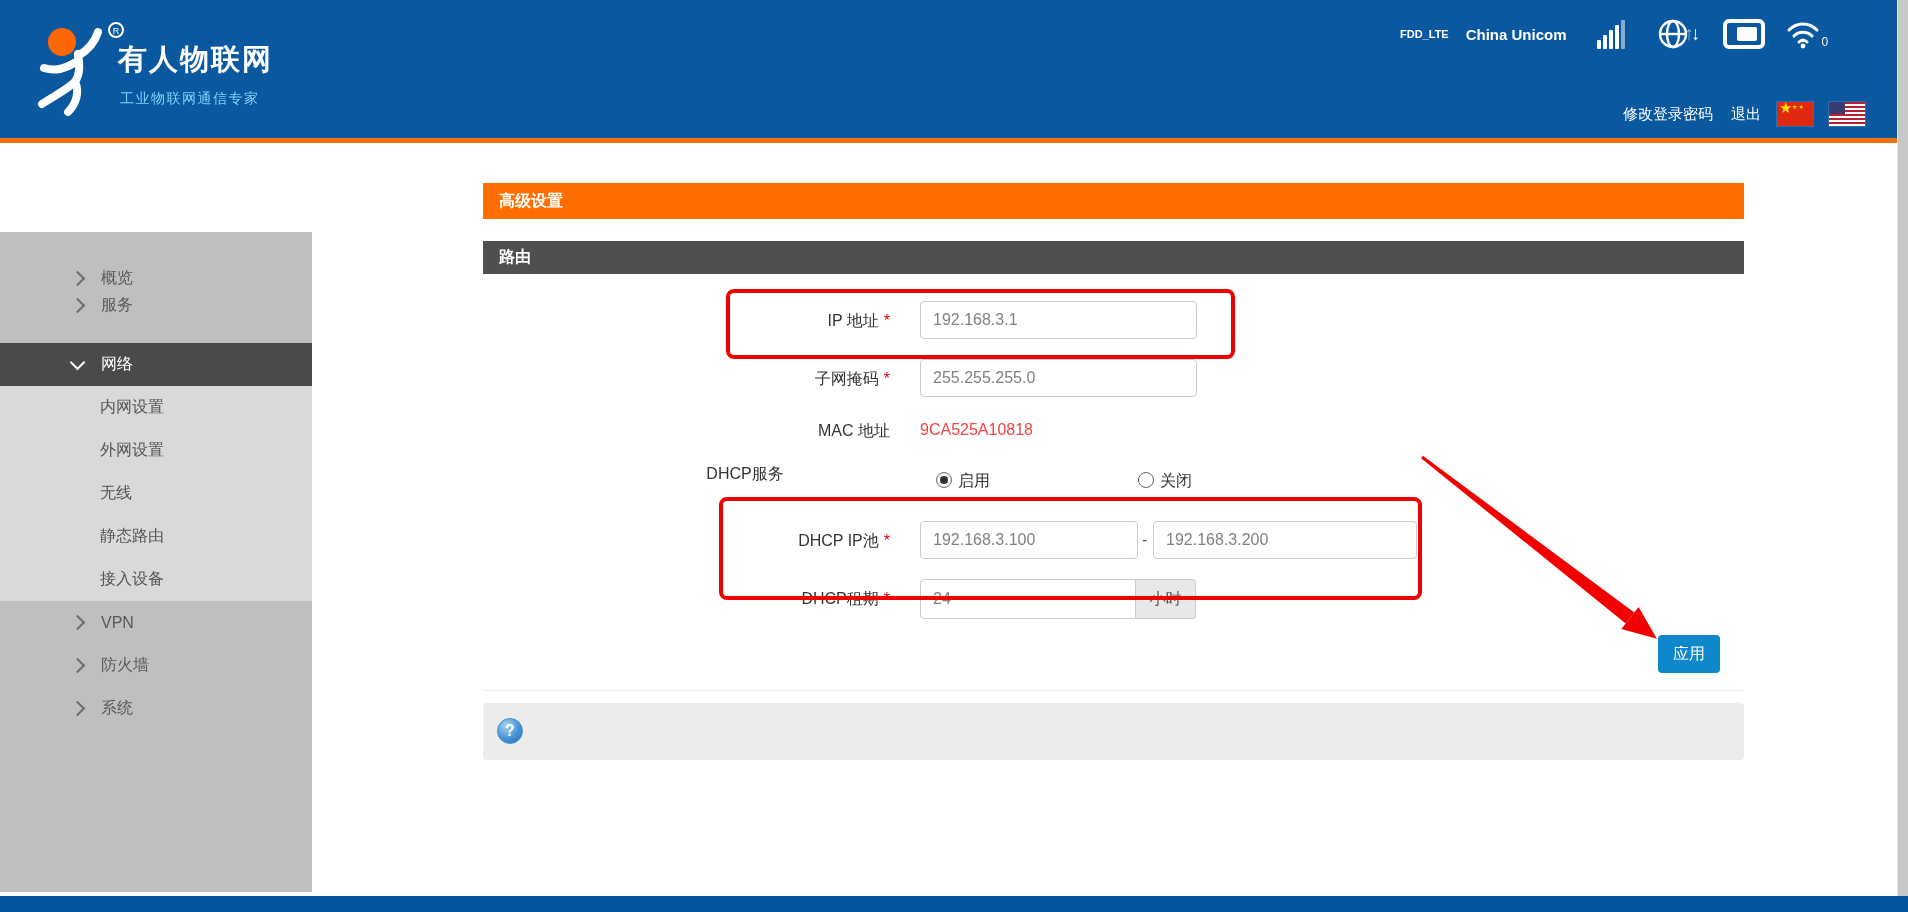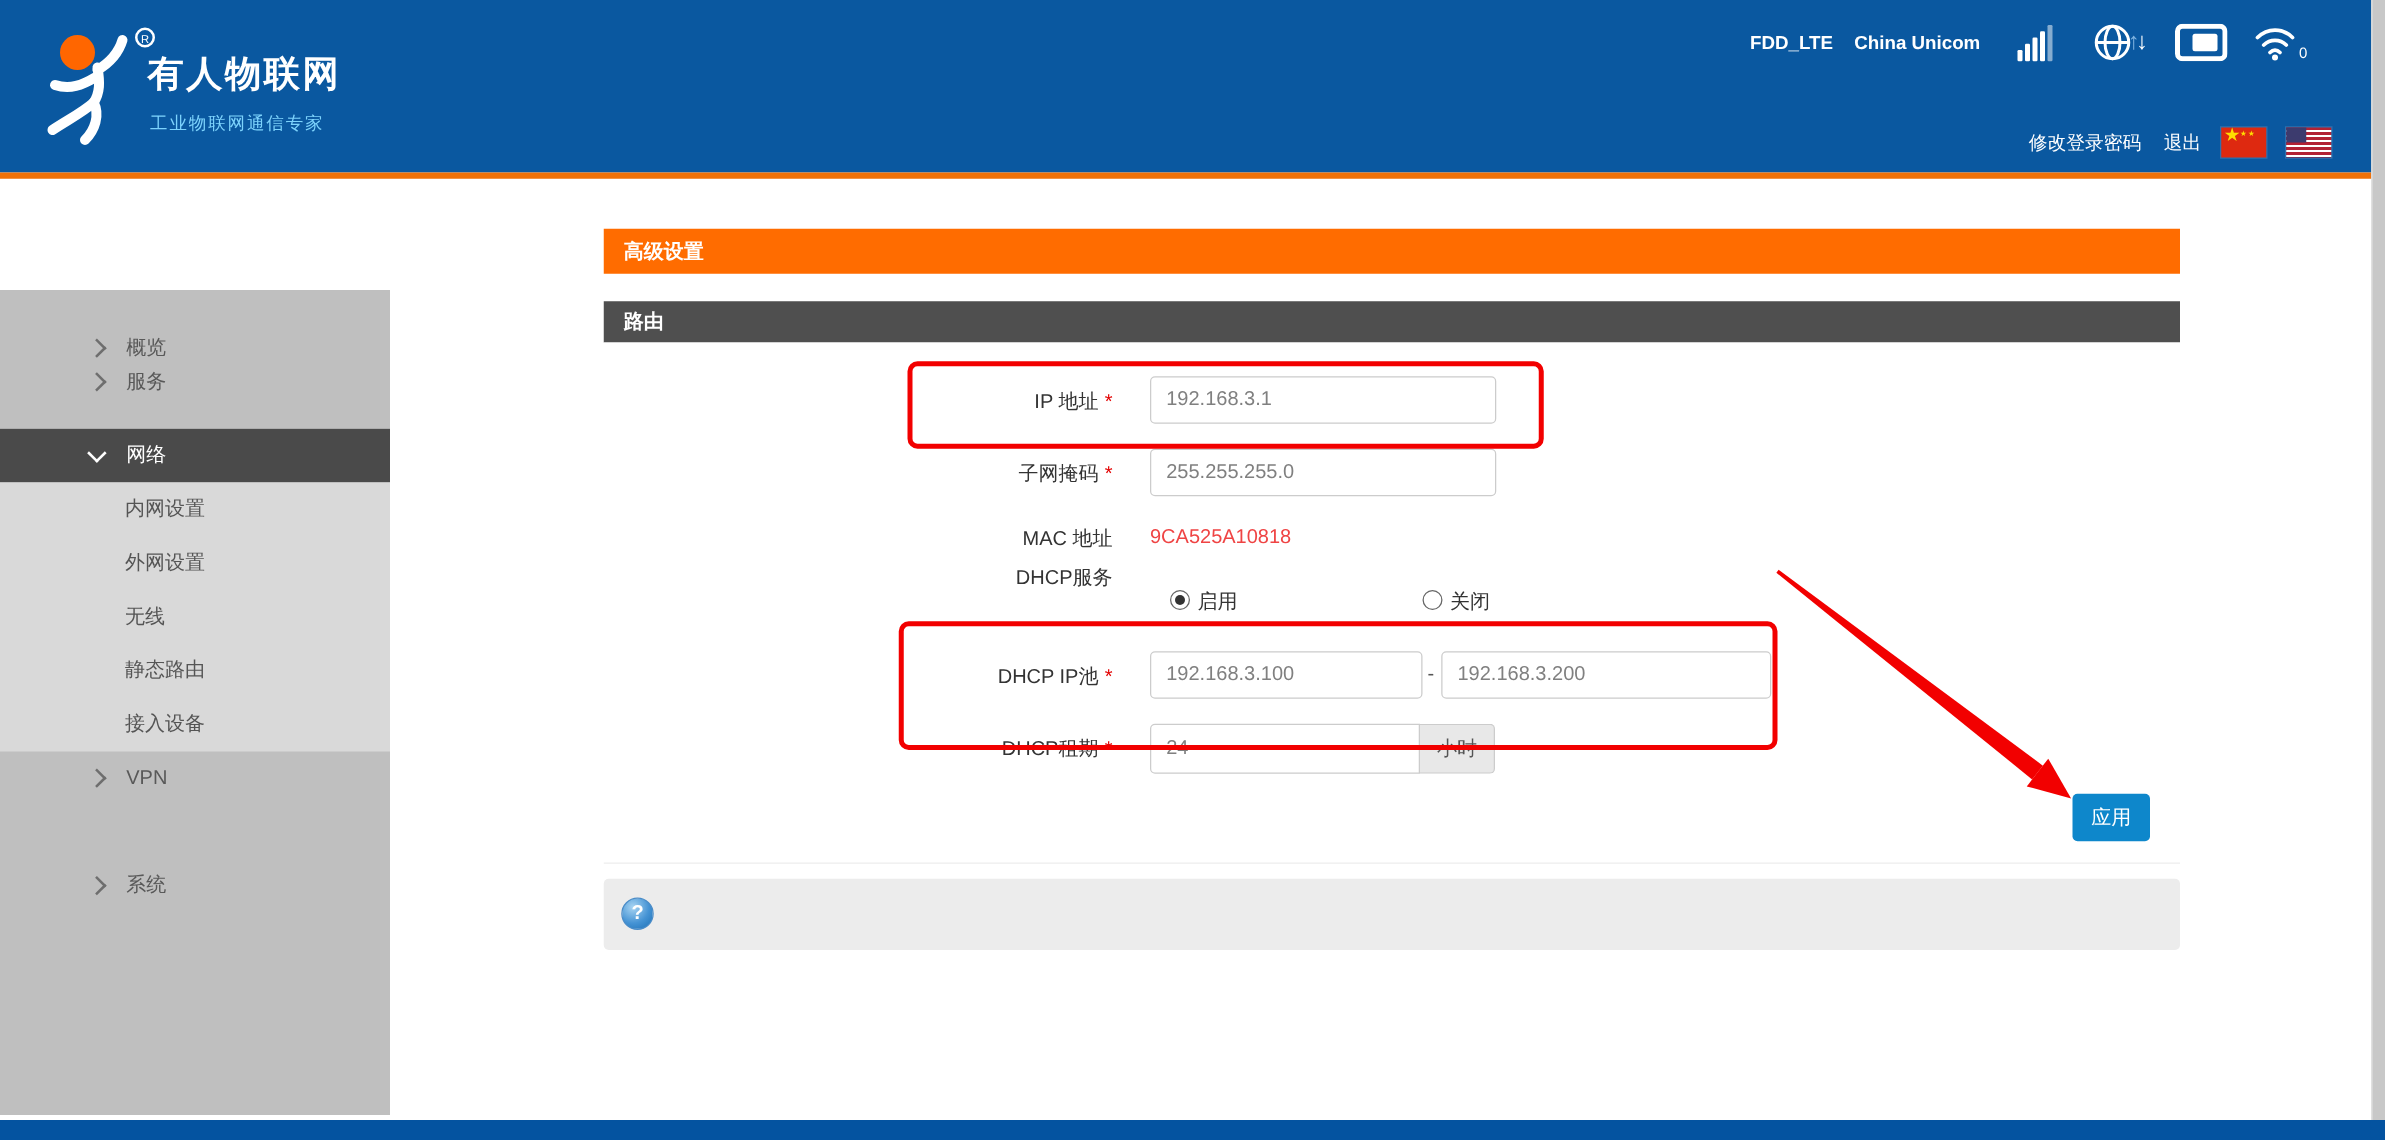--- a/index.html
+++ b/index.html
@@ -6,21 +6,21 @@
   .screen{position:relative;width:1908px;height:912px;overflow:hidden;background:#fff;
           font-family:"Liberation Sans",sans-serif;}
   .abs{position:absolute;}
 
   
   .header{left:0;top:0;width:1908px;height:138px;background:#0a58a0;}
   .orange-strip{left:0;top:138px;width:1908px;height:5px;background:#ee7109;}
   .brand-name{left:118px;top:40px;font-size:29px;font-weight:bold;color:#fff;letter-spacing:2px;}
   .brand-tagline{left:120px;top:90px;font-size:14px;color:#7dd3fc;letter-spacing:1.5px;}
   .status-row{left:1400px;top:10px;height:48px;display:flex;align-items:center;color:#fff;}
-  .net-type{font-size:15px;font-weight:bold;}
+  .net-type{font-size:11px;font-weight:bold;}
   .carrier{font-size:15px;font-weight:bold;margin-left:17px;}
   .sigbars{display:flex;align-items:flex-end;margin-left:28px;}
   .sigbars i{display:block;width:4px;background:#fff;margin-left:2px;border-radius:1px;}
   .sigbars i.faded{background:rgba(255,255,255,.5);}
   .globe-wrap{display:flex;align-items:center;margin-left:32px;}
   .updown{display:flex;margin-left:-4px;font-weight:bold;}
   .up-arr{color:#7fb3e0;font-size:19px;}
   .dn-arr{color:#fff;font-size:19px;margin-left:-3px;}
   .sim-wrap{margin-left:22px;display:flex;align-items:center;}
   .wifi-wrap{margin-left:20px;display:flex;align-items:flex-end;}
@@ -196,20 +196,24 @@
   <div class="abs mitem sub" style="top:558px;">
     <span>接入设备</span>
   </div>
   <div class="abs mitem sub" style="top:515px;">
     <span>静态路由</span>
   </div>
   <div class="abs mitem" style="top:601px;">
     <span class="chev"></span>
     <span>VPN</span>
   </div>
+  <div class="abs mitem" style="top:644px;">
+    <span class="chev"></span>
+    <span>防火墙</span>
+  </div>
   <div class="abs mitem" style="top:687px;">
     <span class="chev"></span>
     <span>系统</span>
   </div>
 
   <div class="abs title-bar">高级设置</div>
   <div class="abs section-bar">路由</div>
   <div class="abs panel"></div>
 
   <div class="abs flabel" style="top:311px;">
@@ -220,21 +224,21 @@
   <div class="abs flabel" style="top:369px;">
     <span>子网掩码</span><span class="req">*</span>
   </div>
   <input class="tinput" style="left: 920px; top: 359px; width: 277px; height: 38px;" value="255.255.255.0">
 
   <div class="abs flabel" style="top:421px;">
     <span>MAC 地址</span>
   </div>
   <div class="abs static-val" style="left:920px;top:421px;">9CA525A10818</div>
 
-  <div class="abs flabel" style="top:452px;">
+  <div class="abs flabel" style="top:464px;text-align:center;">
     <span>DHCP服务</span>
   </div>
   <span class="radio checked" style="left:936px;top:472px;"></span>
   <span class="radio-label" style="left:958px;top:471px;">启用</span>
   <span class="radio" style="left:1138px;top:472px;"></span>
   <span class="radio-label" style="left:1160px;top:471px;">关闭</span>
 
   <div class="abs flabel" style="top:531px;">
     <span>DHCP IP池</span><span class="req">*</span>
   </div>

